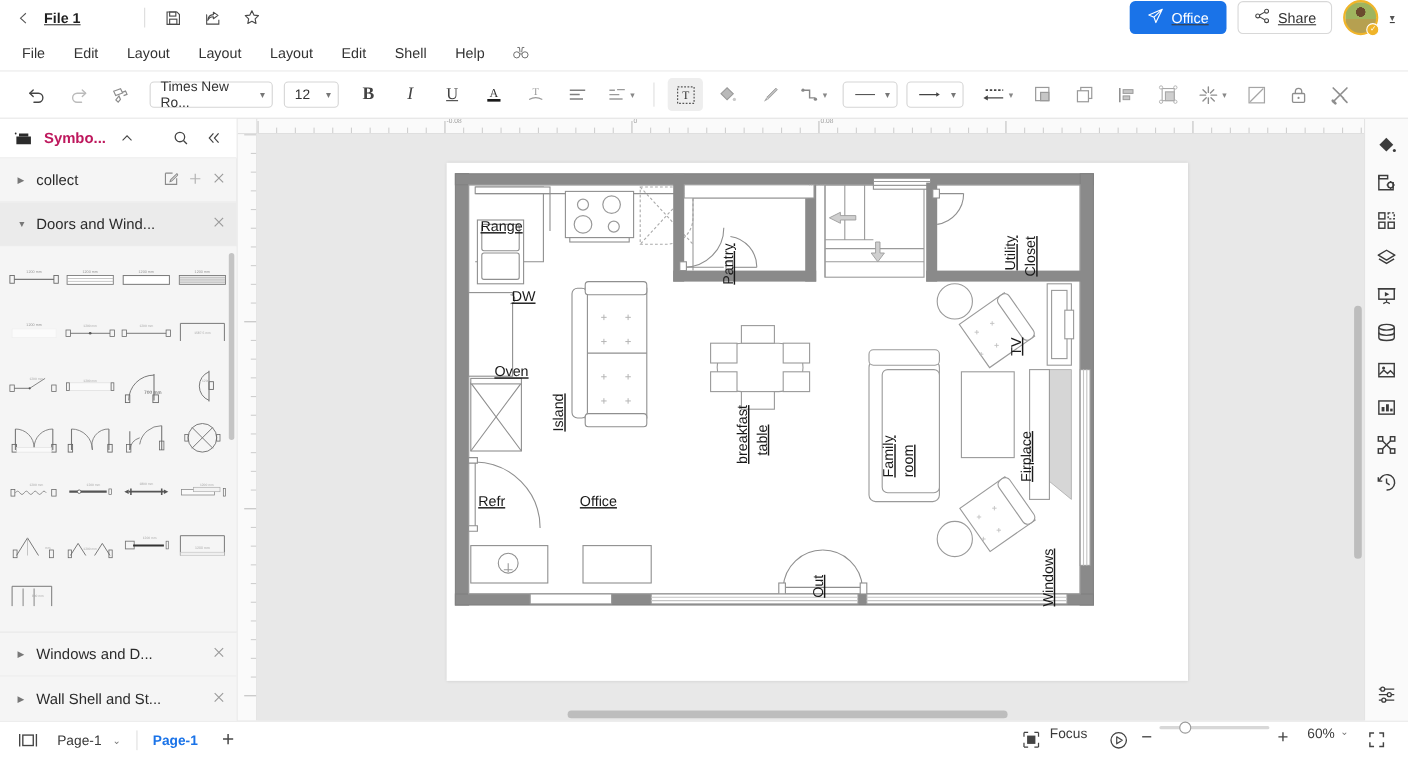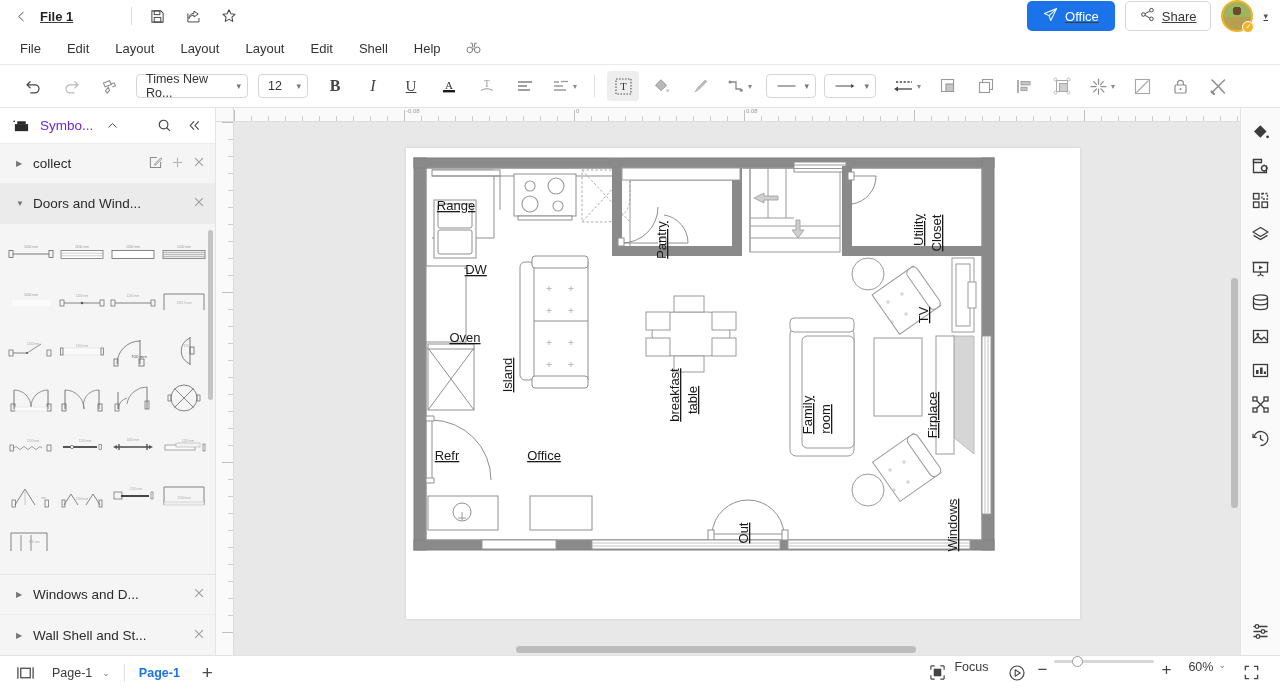--- a/index.html
+++ b/index.html
@@ -71,21 +71,21 @@
   .size-box { width:50px; justify-content:space-between; }
   .tbtn-wide { width:auto; padding:0 5px; gap:2px; }
   .caret-sm { font-size:8px; color:#888; margin-left:1px; }
 
   
   .main { display:flex; height:calc(689px - 32px - 32px - 44px - 34px); }
 
   
   .leftpanel { width:216px; border-right:1px solid #e4e4e4; display:flex; flex-direction:column; background:#f5f5f5; }
   .lp-header { height:36px; display:flex;align-items:center; padding:0 10px; gap:8px; background:#fff; border-bottom:1px solid #ececec;}
-  .lp-title { font-size:13.5px; font-weight:normal; color:#6d28d9; }
+  .lp-title { font-size:13.5px; font-weight:bold; color:#be185d; }
   .lp-header .sp { margin-left:auto; }
   .lp-ic { width:22px;height:22px;display:flex;align-items:center;justify-content:center;color:#444;cursor:pointer;}
   .lp-section {
     height:40px; display:flex; align-items:center; padding:0 10px 0 16px; gap:7px;
     font-size:13.5px; color:#2b2b2b; cursor:pointer; border-bottom:1px solid #ededed;
   }
   .lp-section.shade { background:#ebebeb; }
   .lp-section .tri { font-size:8px; color:#777; width:10px; }
   .lp-section .acts { margin-left:auto; display:flex; align-items:center; gap:9px; color:#9b9b9b;}
   .lp-section .acts span { cursor:pointer; font-size:13px; }

